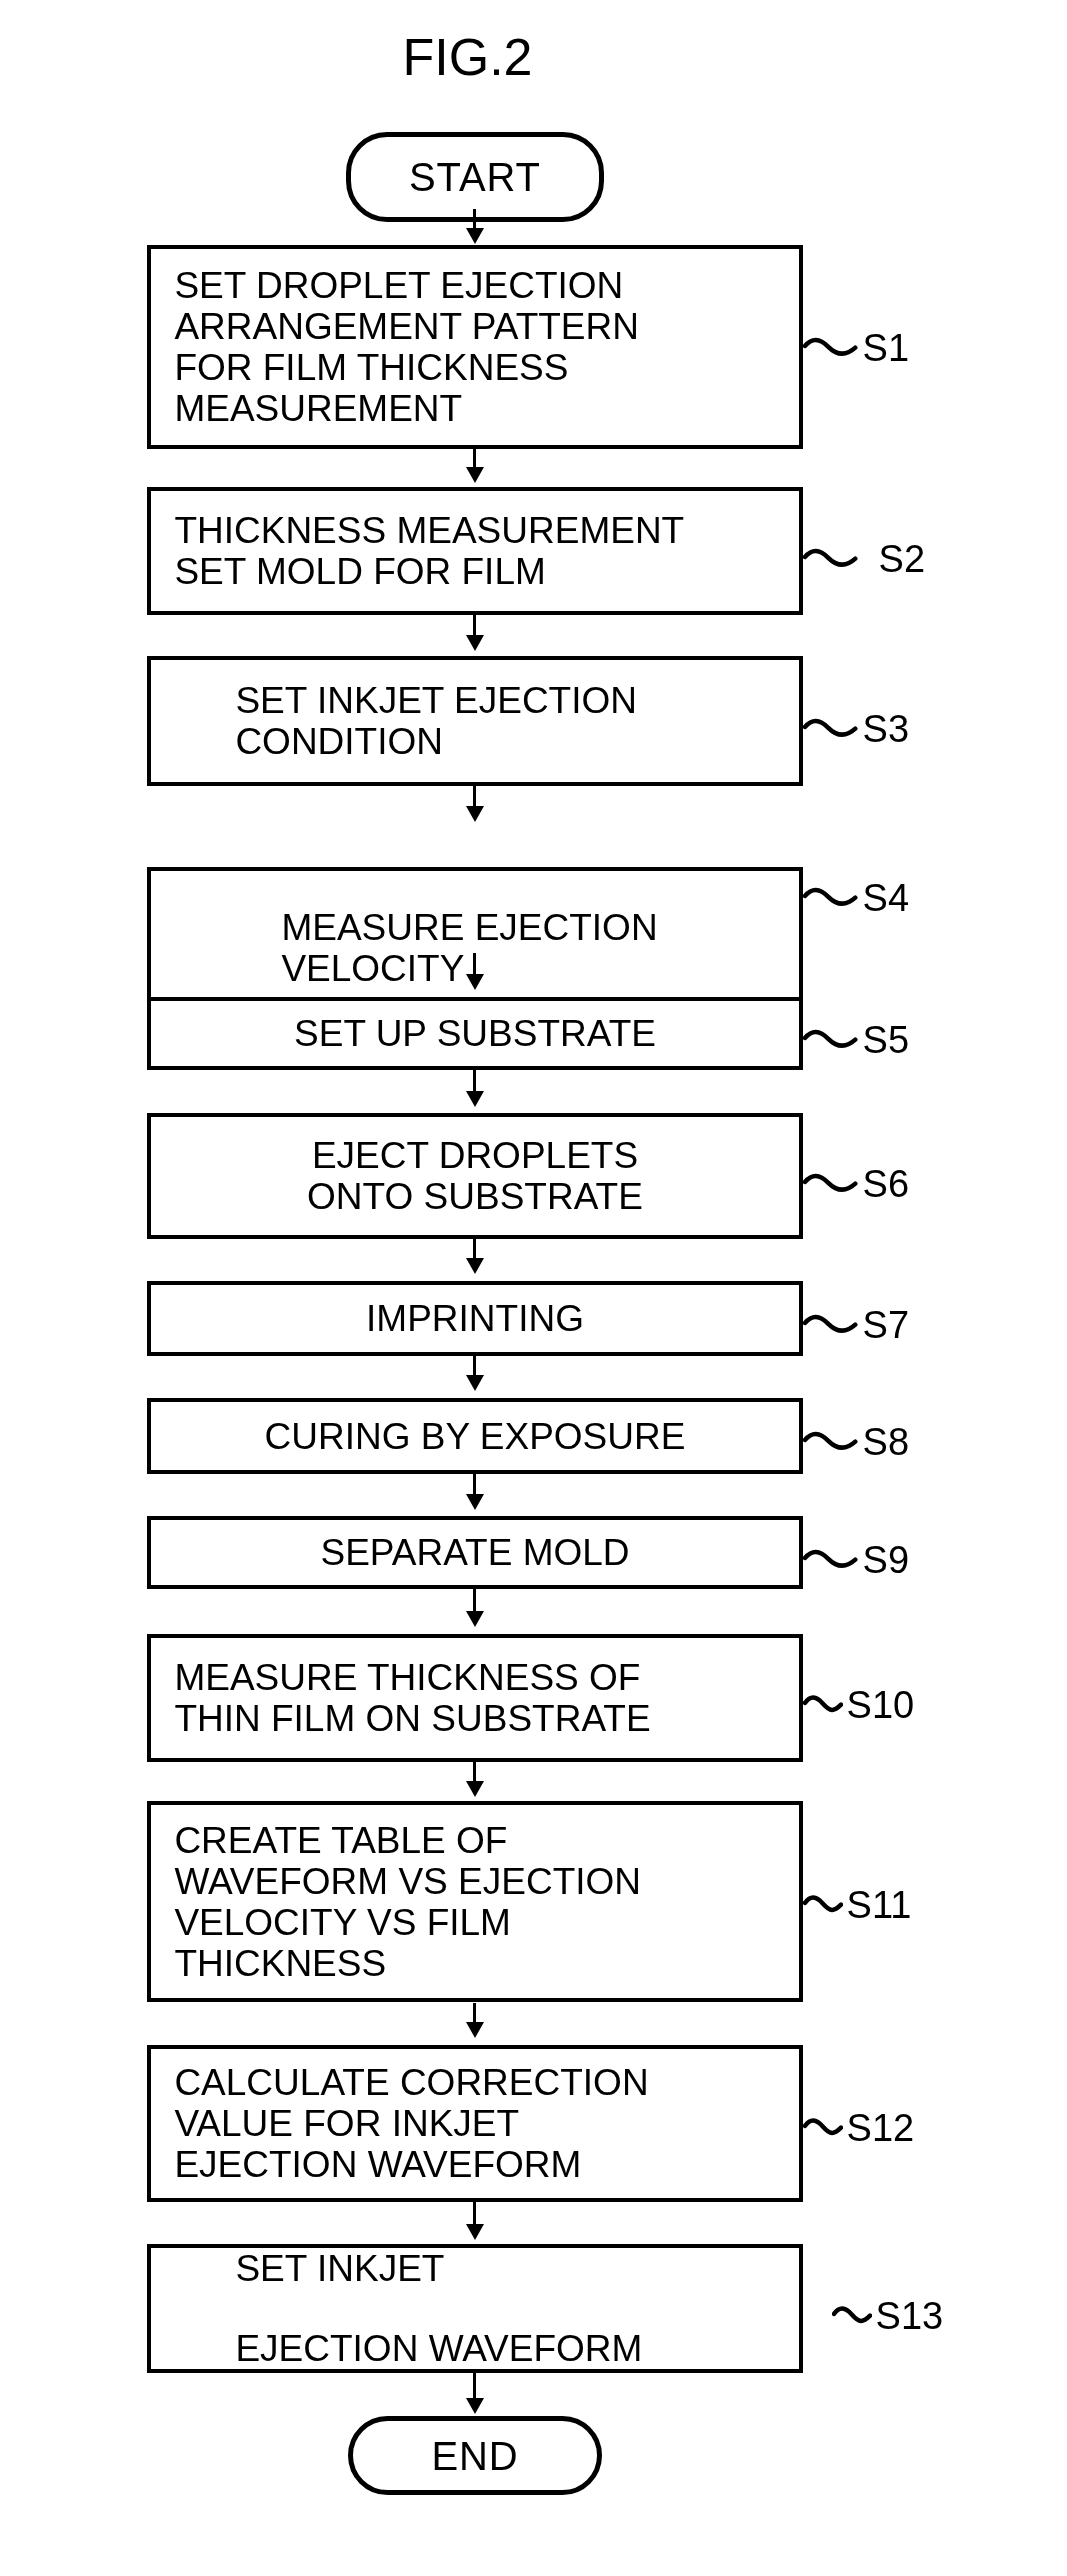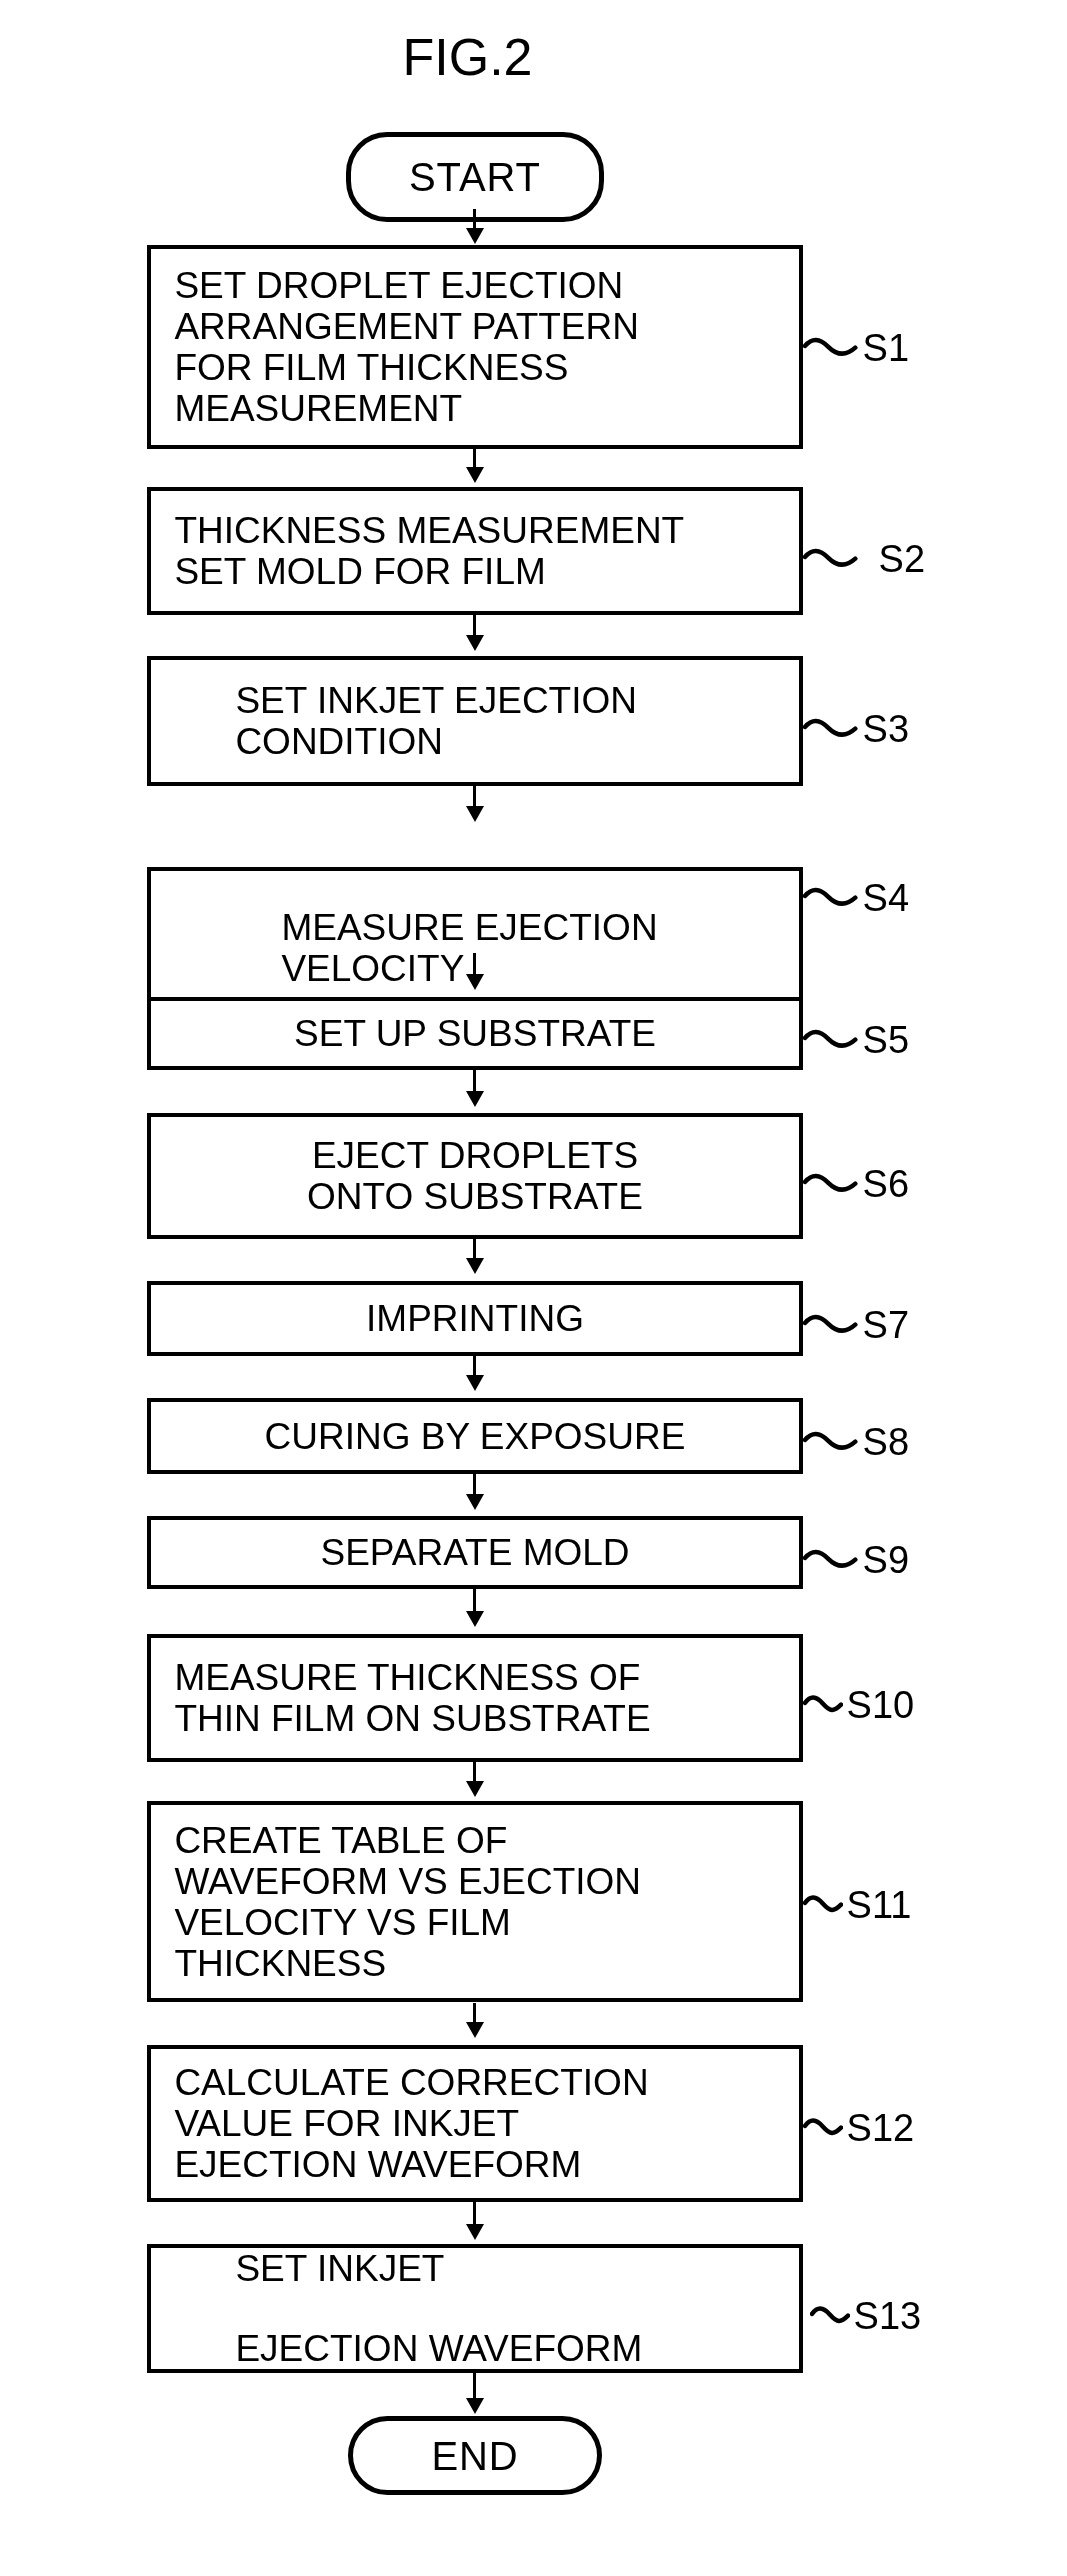--- a/index.html
+++ b/index.html
@@ -281,21 +281,21 @@
     <span class="sl-text">S12</span>
   </div>
 
   <div class="conn" style="left:473px; top:2202px; height:23.4px;"></div>
   <div class="arrowhead" style="left:466px; top:2224px;"></div>
 
   <div class="process align-left" style="left:147px; top:2244px; width:656px; height:129px; padding-left:70px;justify-content:space-between;">
     <div class="line">SET INKJET</div>
     <div class="line">EJECTION WAVEFORM</div>
   </div>
-  <div class="steplabel" style="left:810px; top:2297px;">
+  <div class="steplabel" style="left:832px; top:2297px;">
     <svg width="40" height="23.4" viewBox="0 0 44 26" aria-hidden="true">
       <path d="M2 11 C 8 3, 14 3, 22 12 C 30 21, 34 21, 42 13" fill="none" stroke="#000" stroke-width="5" stroke-linecap="round"></path>
     </svg>
     <span class="sl-text">S13</span>
   </div>
 
   <div class="conn" style="left:473px; top:2373px; height:27px;"></div>
   <div class="arrowhead" style="left:466px; top:2398px;"></div>
 
   <div class="terminator" style="left:348px; top:2416px; width:254px; height:79px;">

